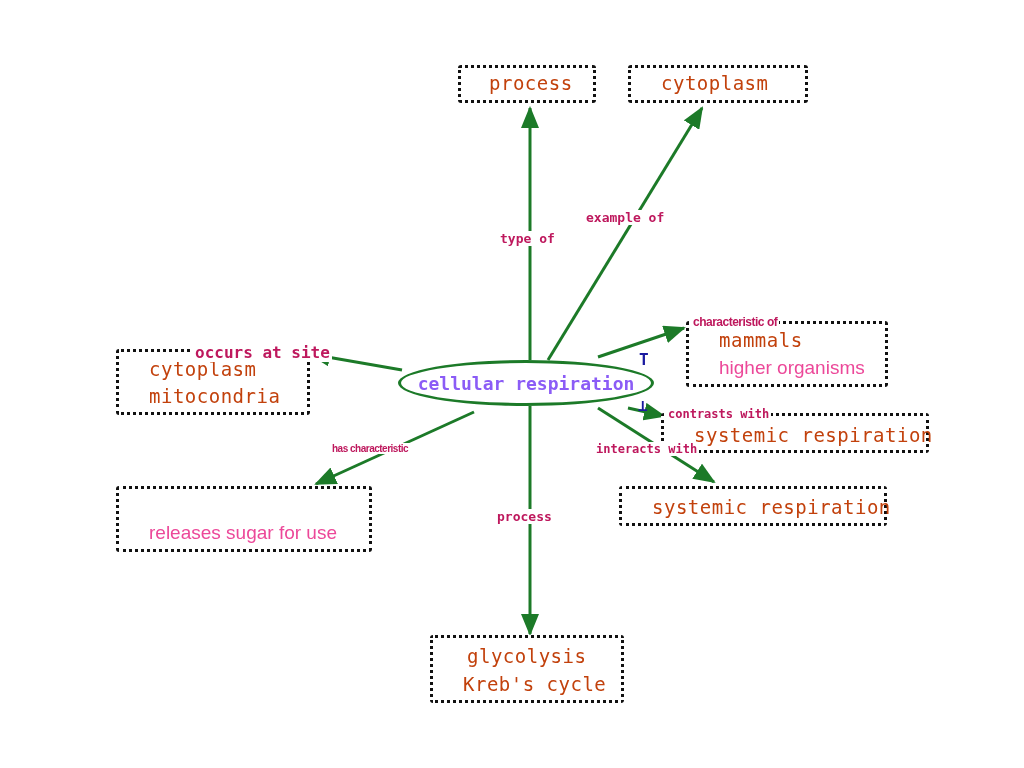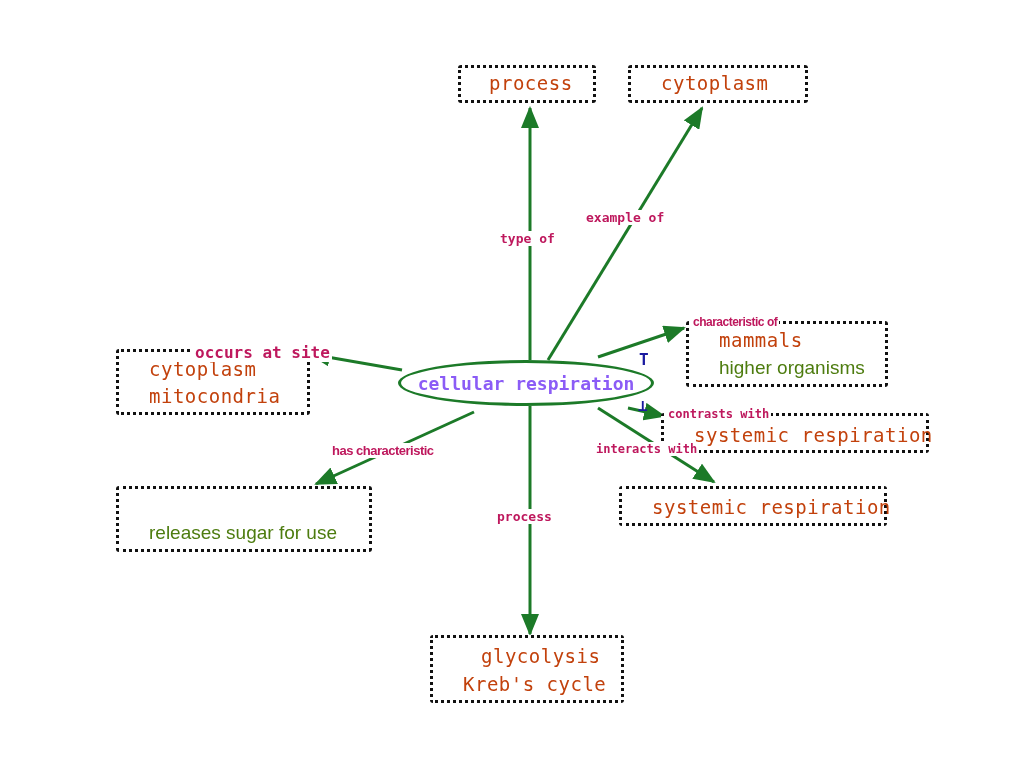--- a/index.html
+++ b/index.html
@@ -1,22 +1,22 @@
 <!DOCTYPE html>
 <html><head>
 <meta charset="utf-8">
 <style>
   html, body { margin:0; padding:0; background:#ffffff; }
   body { width:1024px; height:768px; position:relative; overflow:hidden; font-family:"DejaVu Sans Mono", monospace; }
   #links { position:absolute; left:0; top:0; width:1024px; height:768px; }
   .node { position:absolute; box-sizing:border-box; background:#fff; border:3px dotted #111; border-radius:3px; }
   .concept { color:#c2410c; font-weight:normal; font-family:"DejaVu Sans Mono", monospace; font-size:19px; letter-spacing:0.5px; position:absolute; white-space:nowrap; }
-  .plain { color:#4d7c0f; font-family:"Liberation Sans", sans-serif; font-size:19px; position:absolute; white-space:nowrap; }
+  .plain { color:#ec4899; font-family:"Liberation Sans", sans-serif; font-size:19px; position:absolute; white-space:nowrap; }
   .lbl { position:absolute; background:#fff; color:#be185d; font-family:"DejaVu Sans Mono", monospace; font-size:13px; white-space:nowrap; padding:0 2px;font-weight:bold; }
-  .lbl-cond { font-family:"Liberation Sans", sans-serif; font-size:13px; letter-spacing:-0.5px; }
+  .lbl-cond { font-family:"Liberation Sans", sans-serif; font-size:10px; letter-spacing:-0.5px; }
   .center { position:absolute; left:398px; top:360px; width:256px; height:46px; box-sizing:border-box; border:3px solid #1c7a28; border-radius:50%; background:#fff; }
   .center span { position:absolute; left:0; right:0; top:10px; text-align:center; color:#8b5cf6; font-weight:bold; font-family:"DejaVu Sans Mono", monospace; font-size:18px; }
   .tmark { position:absolute; color:#1a1aa0; font-weight:bold; font-family:"DejaVu Sans Mono", monospace; font-size:16px; }
 </style>
 </head>
 <body>
 
 <svg id="links" viewBox="0 0 1024 768">
   <defs>
     <marker id="ah" markerWidth="10" markerHeight="10" refX="8" refY="5" orient="auto" markerUnits="userSpaceOnUse">
@@ -77,15 +77,15 @@
 
 <div class="node" style="left:619px;top:486px;width:268px;height:40px;">
   <span class="concept" style="left:30px;top:7px;">systemic respiration</span>
 </div>
 
 <div class="node" style="left:116px;top:486px;width:256px;height:66px;">
   <span class="plain" style="left:30px;top:33px;">releases sugar for use</span>
 </div>
 
 <div class="node" style="left:430px;top:635px;width:194px;height:68px;">
-  <span class="concept" style="left:48px;top:7px;">glycolysis</span>
+  <span class="concept" style="left:34px;top:7px;">glycolysis</span>
   <span class="concept" style="left:30px;top:35px;">Kreb's cycle</span>
 </div>
 
 </body></html>

